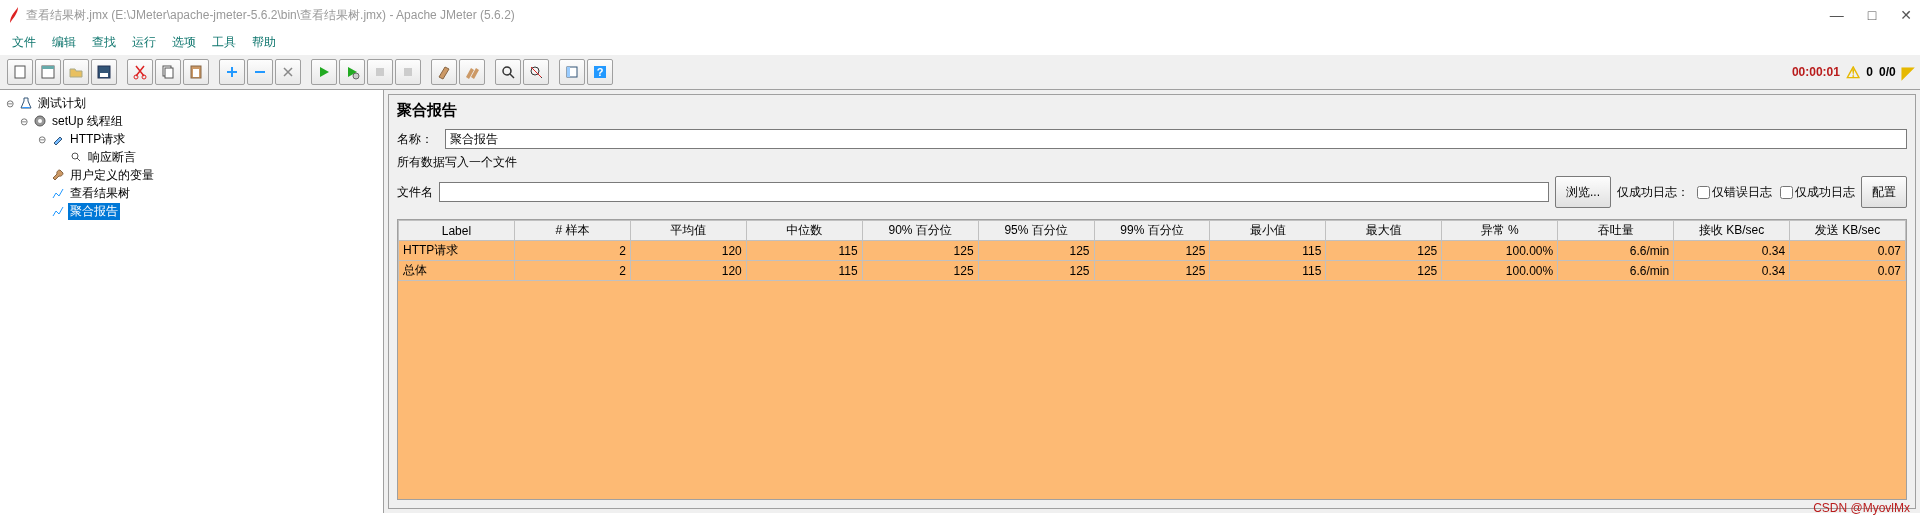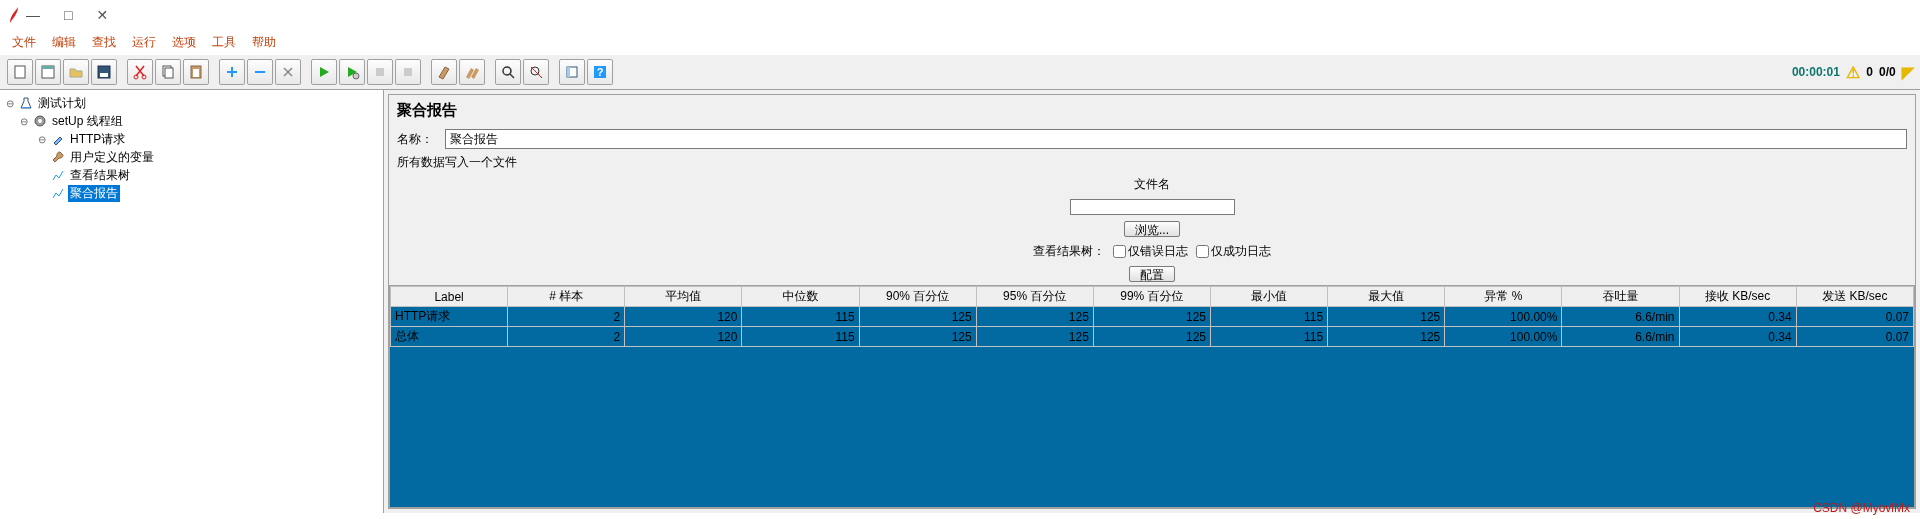--- a/index.html
+++ b/index.html
@@ -2,68 +2,69 @@
 <html><head>
 <meta charset="utf-8">
 <style>
 * { box-sizing: border-box; margin: 0; padding: 0; }
 body { font-family: "Microsoft YaHei", Arial, sans-serif; font-size: 12px; background: #fff; color: #000; overflow: hidden; }
 .titlebar { display: flex; align-items: center; height: 30px; padding: 0 8px; color: #999; background: #fff; }
 .titlebar .feather { width: 12px; margin-right: 6px; }
 .titlebar .title-text { flex: 1; }
 .titlebar .winbtns { display: flex; gap: 24px; color: #555; font-size: 14px; }
 .titlebar .winbtns span { cursor: default; }
-.menubar { display: flex; gap: 4px; padding: 2px 6px; color: #c2410c; }
+.menubar { display: flex; gap: 4px; padding: 2px 6px; color: #0f766e; }
 .menubar span { padding: 2px 6px; }
 .toolbar { display: flex; align-items: center; padding: 4px 6px; border-bottom: 1px solid #a0a0a0; background: #f0f0f0; gap: 0; }
 .toolbar .btn { width: 26px; height: 26px; display: flex; align-items: center; justify-content: center; border: 1px solid #a0a0a0; background: linear-gradient(#fdfdfd,#e8e8e8); margin: 0 1px; border-radius: 2px; }
 .toolbar .sep { width: 8px; }
 .toolbar .status { margin-left: auto; display: flex; align-items: center; gap: 6px; font-weight: bold; }
-.toolbar .status .time { color: #0f766e; }
+.toolbar .status .time { color: #b91c1c; }
 .toolbar .warn-tri { color: #e6b800; font-size: 16px; }
 .main { display: flex; height: calc(100vh - 96px); }
 .tree { width: 384px; border-right: 1px solid #a0a0a0; padding: 4px 2px; background: #fff; overflow: auto; }
 .tree-row { display: flex; align-items: center; height: 18px; padding-left: 4px; white-space: nowrap; }
 .tree-row .toggle { width: 12px; color: #666; font-size: 10px; }
 .tree-row .icon { width: 16px; height: 16px; display: inline-flex; align-items: center; justify-content: center; margin-right: 2px; }
 .tree-row.selected .lbl { background: #0078d7; color: #fff; }
 .tree-row .lbl { padding: 0 2px; }
 .indent-1 { padding-left: 18px; }
 .indent-2 { padding-left: 36px; }
 .indent-3 { padding-left: 54px; }
 .content { flex: 1; background: #f0f0f0; display: flex; flex-direction: column; }
 .content-inner { margin: 4px; border: 1px solid #a0a0a0; background: #f0f0f0; flex: 1; display: flex; flex-direction: column; }
 .panel-title { font-size: 15px; font-weight: bold; padding: 6px 8px; }
 .form-row { display: flex; align-items: center; padding: 3px 8px; gap: 6px; }
 .form-row label { min-width: 42px; }
 .form-row input[type=text] { flex: 1; height: 20px; border: 1px solid #7a7a7a; background: #fff; padding: 0 4px; font-size: 12px; }
 .fieldset-label { padding: 2px 8px; }
-.file-row { display: flex; align-items: center; padding: 3px 8px; gap: 6px; flex-direction: column; }
+.file-row { display: flex; align-items: center; padding: 3px 8px; gap: 6px; }
 .file-row input[type=text] { flex: 1; height: 20px; border: 1px solid #7a7a7a; background: #fff; padding: 0 4px; font-size: 12px; }
-.browse-btn, .cfg-btn { height: 16px; padding: 0 10px; border: 1px solid #7a7a7a; background: linear-gradient(#fdfdfd,#e0e0e0); border-radius: 2px; font-size: 12px; }
+.browse-btn, .cfg-btn { height: 32px; padding: 0 10px; border: 1px solid #7a7a7a; background: linear-gradient(#fdfdfd,#e0e0e0); border-radius: 2px; font-size: 12px; }
 .log-opts { display: flex; align-items: center; gap: 8px; }
 .log-opts label { display: flex; align-items: center; gap: 2px; }
-.table-wrap { margin: 0; border: 1px solid #a0a0a0; background: #0369a1; flex: 1; overflow: auto; }
+.table-wrap { margin: 8px; border: 1px solid #a0a0a0; background: #fdba74; flex: 1; overflow: auto; }
 table { width: 100%; border-collapse: collapse; table-layout: fixed; }
 th, td { border: 1px solid #c0c0c0; padding: 1px 4px; font-size: 12px; height: 16px; }
 th { background: #efefef; font-weight: normal; text-align: center; }
 td { text-align: right; }
 td.left { text-align: left; }
 .watermark { position: fixed; bottom: 4px; right: 10px; color: #b91c1c; font-size: 12px; }
 svg { display: block; }
 </style>
 </head>
 <body>
 
 <div class="titlebar">
   <span class="feather">
     <svg width="12" height="16" viewBox="0 0 12 16">
         <path d="M2 16 C2 8 8 4 10 0 C10 6 6 10 2 16 Z" fill="#d22"></path>
       </svg>
   </span>
+  <span class="title-text">查看结果树.jmx (E:\JMeter\apache-jmeter-5.6.2\bin\查看结果树.jmx) - Apache JMeter (5.6.2)</span>
   <div class="winbtns">
     <span>—</span>
     <span>□</span>
     <span>✕</span>
   </div>
 </div>
 
 <div class="menubar">
   <span>文件</span>
   <span>编辑</span>
@@ -227,20 +228,30 @@
       <span class="lbl">setUp 线程组</span>
     </div>
     <div class="tree-row indent-2">
       <span class="toggle">⊖</span>
       <span class="icon">
           <svg width="14" height="14">
             <path d="M3 11l6-6 2 2-6 6z" fill="#7bf" stroke="#357"></path>
           </svg>
         </span>
       <span class="lbl">HTTP请求</span>
+    </div>
+    <div class="tree-row indent-3">
+      <span class="toggle"></span>
+      <span class="icon">
+          <svg width="14" height="14">
+            <circle cx="6" cy="6" r="3" fill="none" stroke="#555"></circle>
+            <path d="M8 8l3 3" stroke="#555"></path>
+          </svg>
+        </span>
+      <span class="lbl">响应断言</span>
     </div>
     <div class="tree-row indent-2">
       <span class="toggle"></span>
       <span class="icon">
           <svg width="14" height="14">
             <path d="M9 2a3 3 0 00-3 4L2 10l2 2 4-4a3 3 0 004-3z" fill="#c96" stroke="#864"></path>
           </svg>
         </span>
       <span class="lbl">用户定义的变量</span>
     </div>
@@ -270,21 +281,21 @@
       <div class="form-row">
         <label>名称：</label>
         <input type="text" value="聚合报告" style="">
       </div>
       <div class="fieldset-label">所有数据写入一个文件</div>
       <div class="file-row">
         <label>文件名</label>
         <input type="text" value="" style="">
         <button class="browse-btn">浏览...</button>
         <div class="log-opts">
-          <span>查看结果树：</span>
+          <span>仅成功日志：</span>
           <label>
               <input type="checkbox" style="">
               <span>仅错误日志</span>
             </label>
           <label>
               <input type="checkbox" style="">
               <span>仅成功日志</span>
             </label>
         </div>
         <button class="cfg-btn">配置</button>

